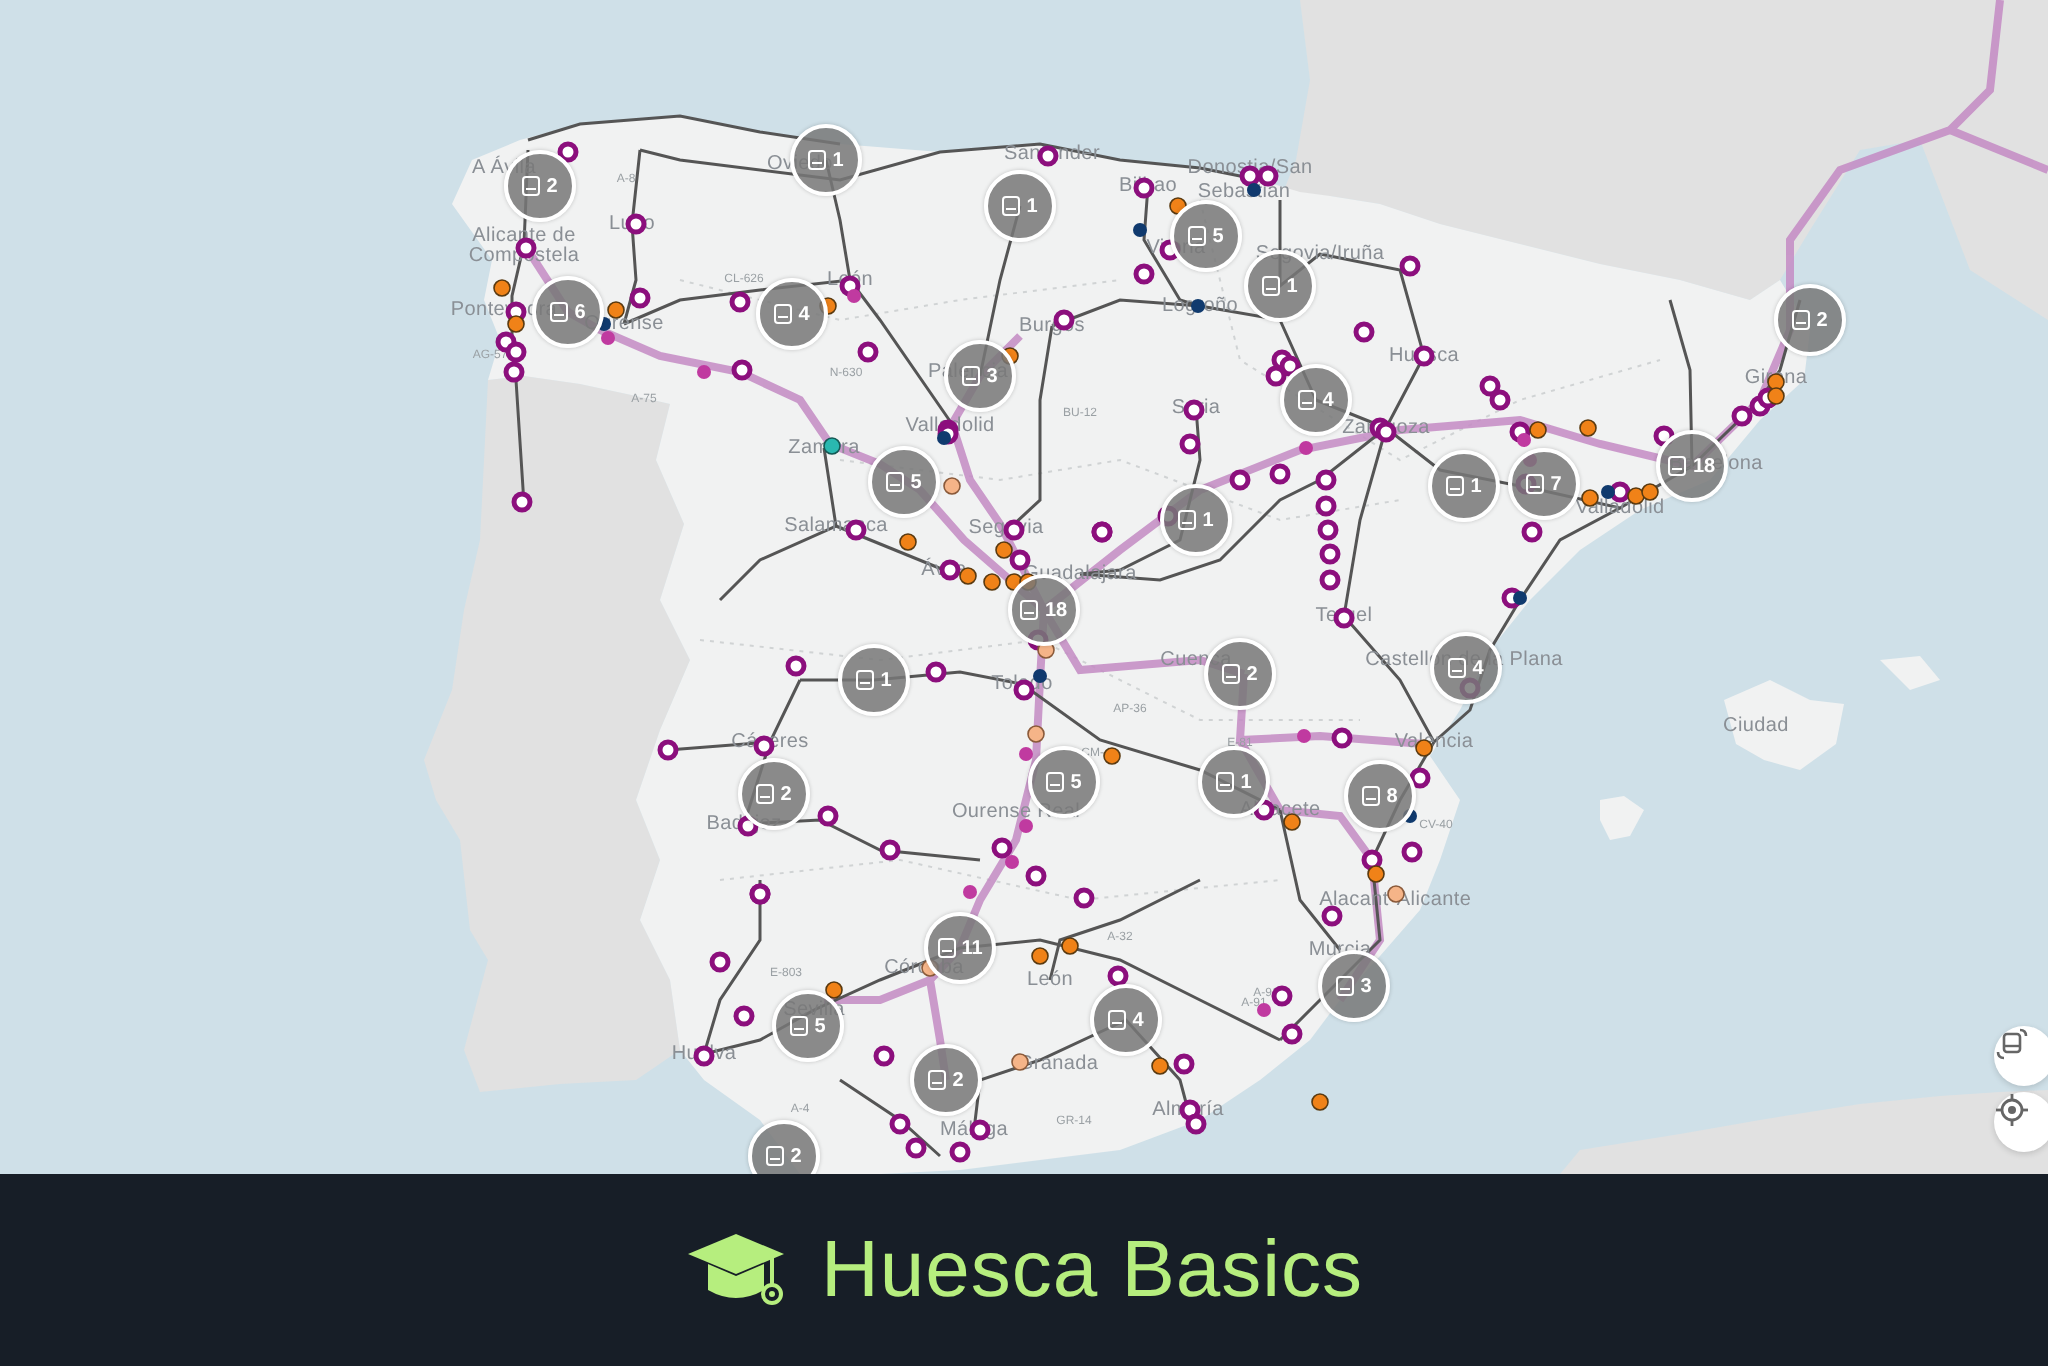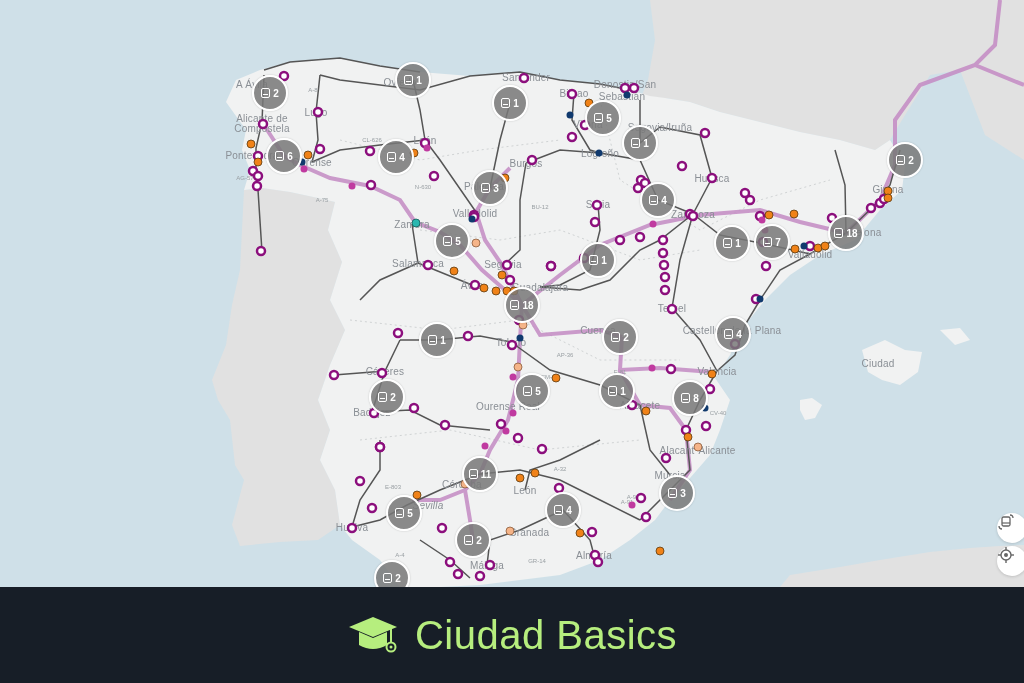--- a/index.html
+++ b/index.html
@@ -129,21 +129,21 @@
       <div class="city" style="left: 598px; top: 330px;">Cuenca</div>
       <div class="city" style="left: 385px; top: 371px;">Cáceres</div>
       <div class="city" style="left: 372px; top: 412px;">Badajoz</div>
       <div class="city" style="left: 508px; top: 406px;">Ourense Real</div>
       <div class="city" style="left: 640px; top: 405px;">Albacete</div>
       <div class="city" style="left: 717px; top: 450px;">Alicante</div>
       <div class="city" style="left: 677px; top: 450px;">Alacant</div>
       <div class="city" style="left: 670px; top: 475px;">Murcia</div>
       <div class="city" style="left: 462px; top: 484px;">Córdoba</div>
       <div class="city" style="left: 525px; top: 490px;">León</div>
-      <div class="city" style="left: 428px; top: 505px; font-style: italic;">Sevilla</div>
+      <div class="city" style="left: 407px; top: 505px;">Sevilla</div>
       <div class="city" style="left: 352px; top: 527px;">Huelva</div>
       <div class="city" style="left: 529px; top: 532px;">Granada</div>
       <div class="city" style="left: 487px; top: 565px;">Málaga</div>
       <div class="city" style="left: 594px; top: 555px;">Almería</div>
     </div>
   <div id="roads">
       <div class="road" style="left: 313px; top: 90px;">A-8</div>
       <div class="road" style="left: 245px; top: 178px;">AG-57</div>
       <div class="road" style="left: 322px; top: 200px;">A-75</div>
       <div class="road" style="left: 372px; top: 140px;">CL-626</div>
@@ -466,14 +466,14 @@
 </div>
 
 <div id="footer">
   <svg width="52" height="44" viewBox="0 0 52 44">
     <polygon points="26,4 50,14 26,24 2,14" fill="#b6ee7e"></polygon>
     <path d="M12,19 L12,32 Q26,40 40,32 L40,19 L26,25 Z" fill="#b6ee7e"></path>
     <line x1="44" y1="16" x2="44" y2="30" stroke="#b6ee7e" stroke-width="2"></line>
     <circle cx="44" cy="34" r="4.5" fill="none" stroke="#b6ee7e" stroke-width="2"></circle>
     <circle cx="44" cy="34" r="1.5" fill="#b6ee7e"></circle>
   </svg>
-  <span class="title">Ciudad Basics</span>
+  <span class="title">Huesca Basics</span>
 </div>
 
 </body></html>

